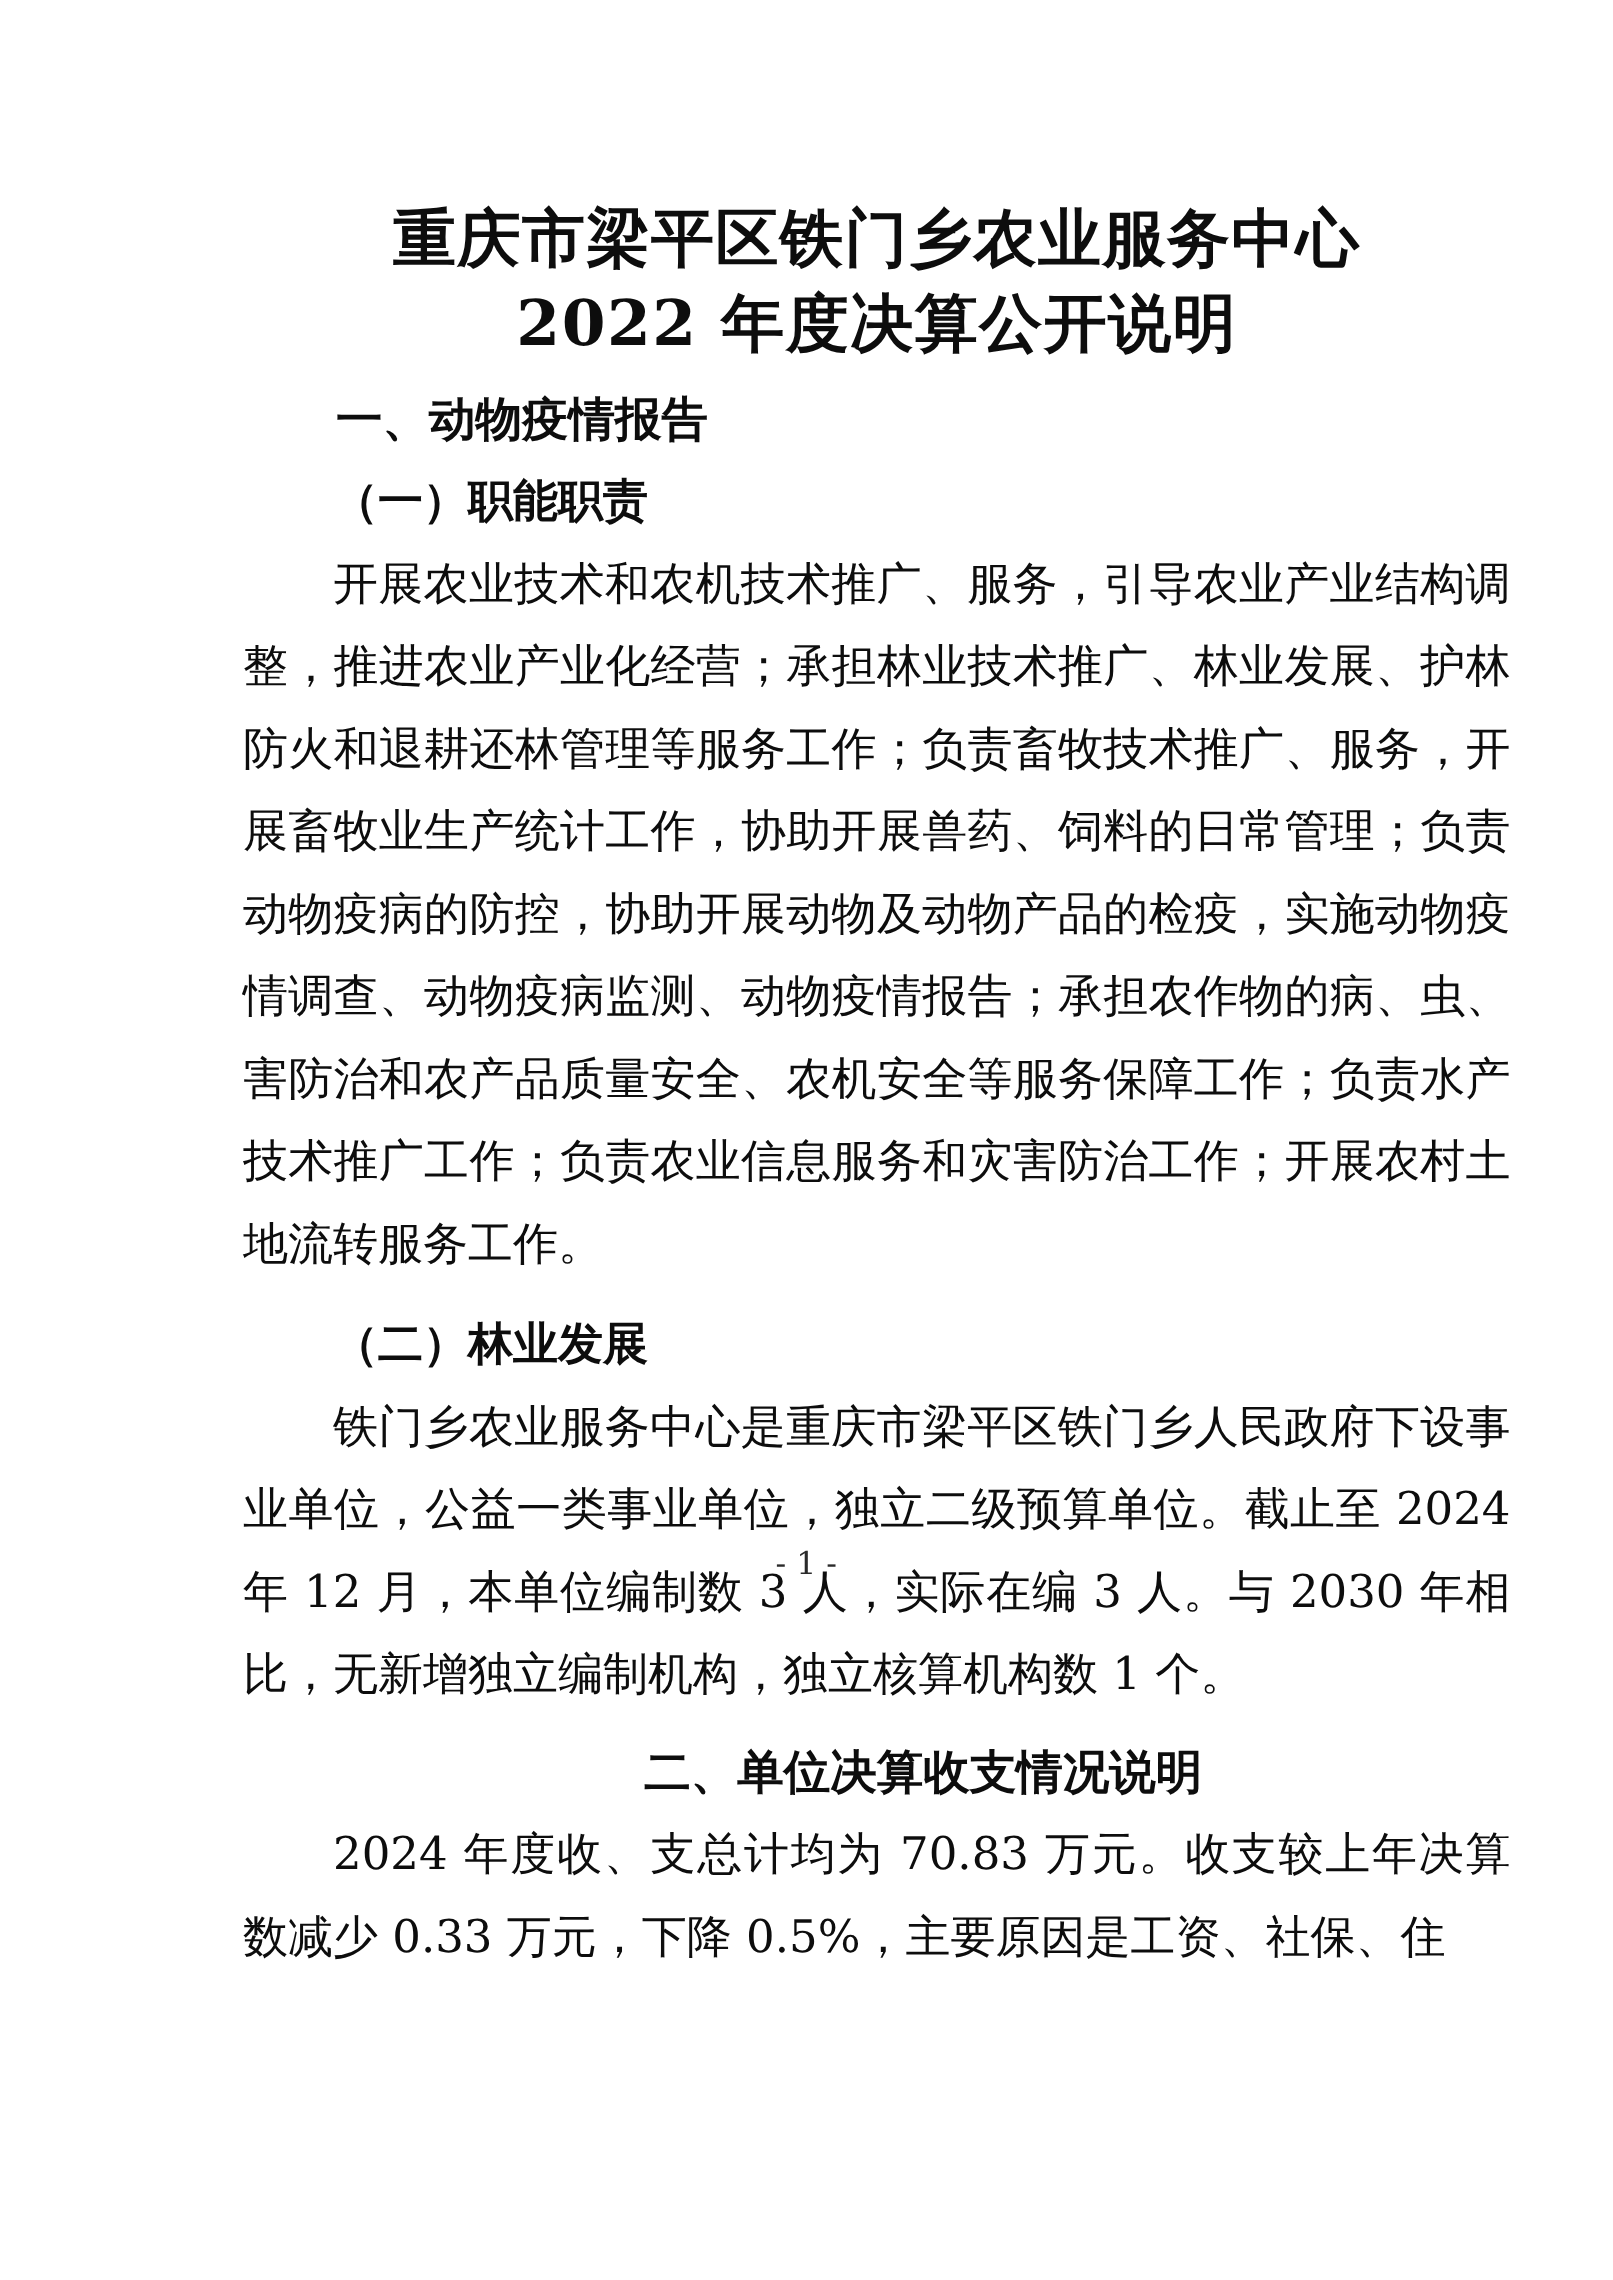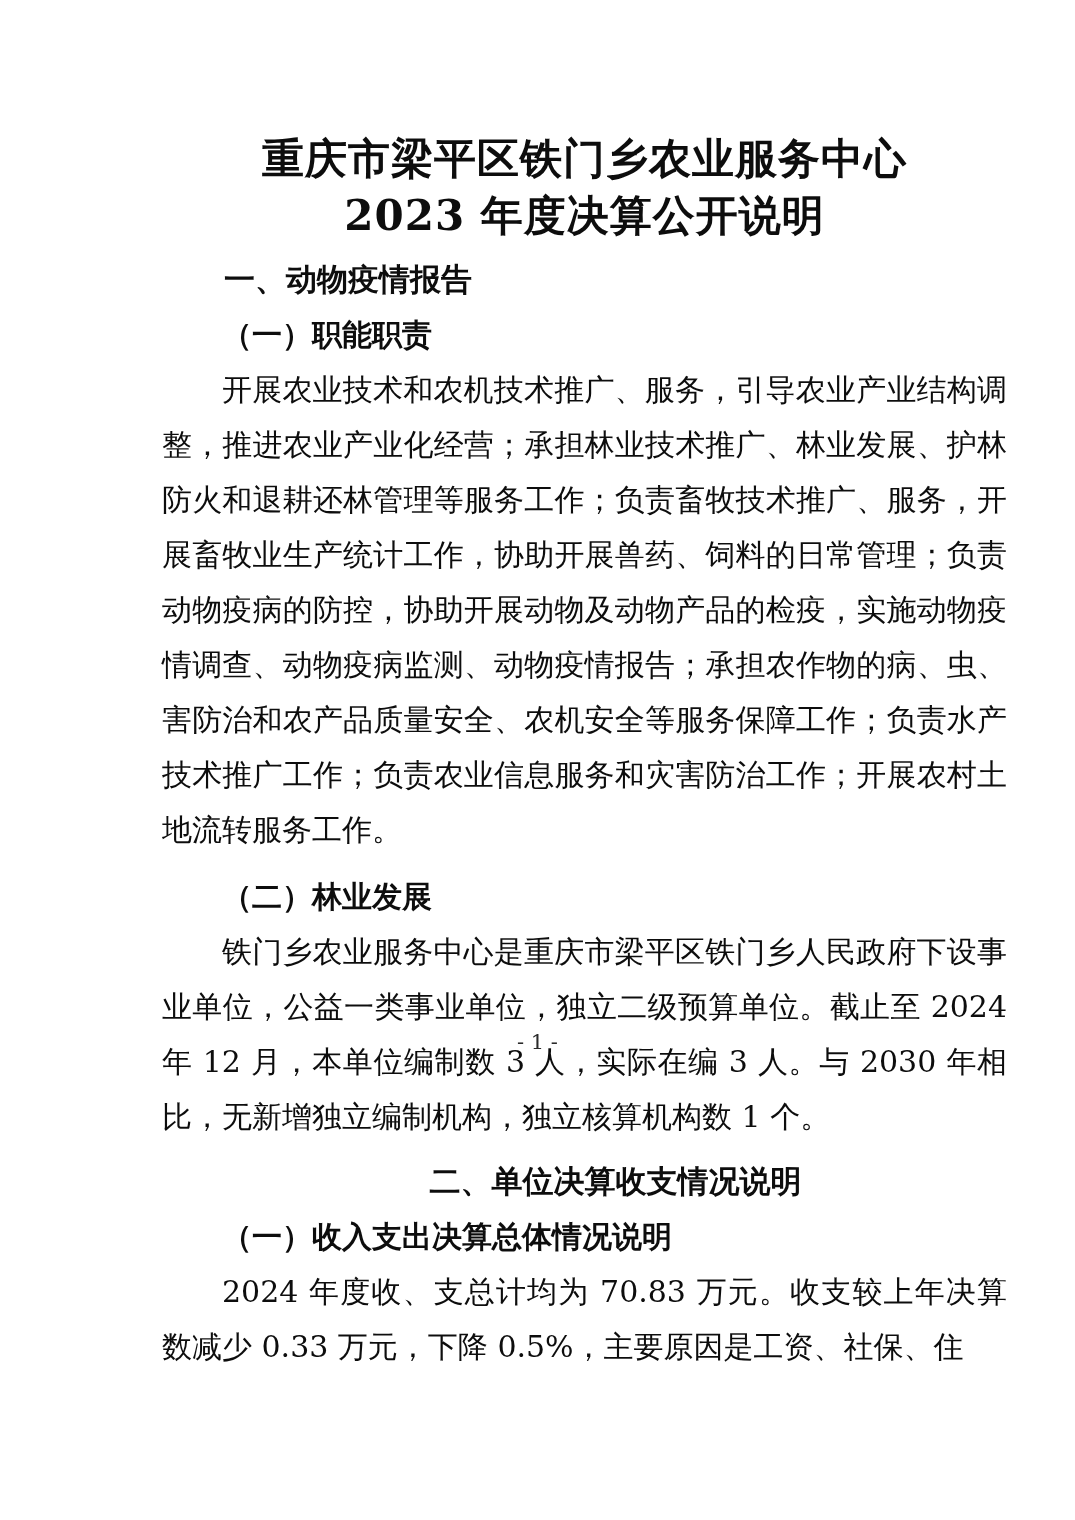--- a/index.html
+++ b/index.html
@@ -81,34 +81,33 @@
     font-family: "DejaVu Serif", serif;
   }
 </style>
 </head>
 <body>
 
 <div class="page">
 
   <h1 class="doc-title">
     <span class="title-line">重庆市梁平区铁门乡农业服务中心</span>
-    <span class="title-line">2023 年度决算公开说明</span>
+    <span class="title-line">2022 年度决算公开说明</span>
   </h1>
 
   <div class="h-section">一、动物疫情报告</div>
 
   <div class="h-sub">（一）职能职责</div>
 
   <p class="para">开展农业技术和农机技术推广、服务，引导农业产业结构调整，推进农业产业化经营；承担林业技术推广、林业发展、护林防火和退耕还林管理等服务工作；负责畜牧技术推广、服务，开展畜牧业生产统计工作，协助开展兽药、饲料的日常管理；负责动物疫病的防控，协助开展动物及动物产品的检疫，实施动物疫情调查、动物疫病监测、动物疫情报告；承担农作物的病、虫、害防治和农产品质量安全、农机安全等服务保障工作；负责水产技术推广工作；负责农业信息服务和灾害防治工作；开展农村土地流转服务工作。</p>
 
   <div class="h-sub spaced-before">（二）林业发展</div>
 
   <p class="para">铁门乡农业服务中心是重庆市梁平区铁门乡人民政府下设事业单位，公益一类事业单位，独立二级预算单位。截止至 2024 年 12 月，本单位编制数 3 人，实际在编 3 人。与 2030 年相比，无新增独立编制机构，独立核算机构数 1 个。</p>
 
   <div class="h-section spaced-before">二、单位决算收支情况说明</div>
 
-  <div class="h-sub">（一）收入支出决算总体情况说明</div>
 
   <p class="para">2024 年度收、支总计均为 70.83 万元。收支较上年决算数减少 0.33 万元，下降 0.5%，主要原因是工资、社保、住</p>
 
   <div class="page-footer">- 1 -</div>
 
 </div>
 
 </body></html>

